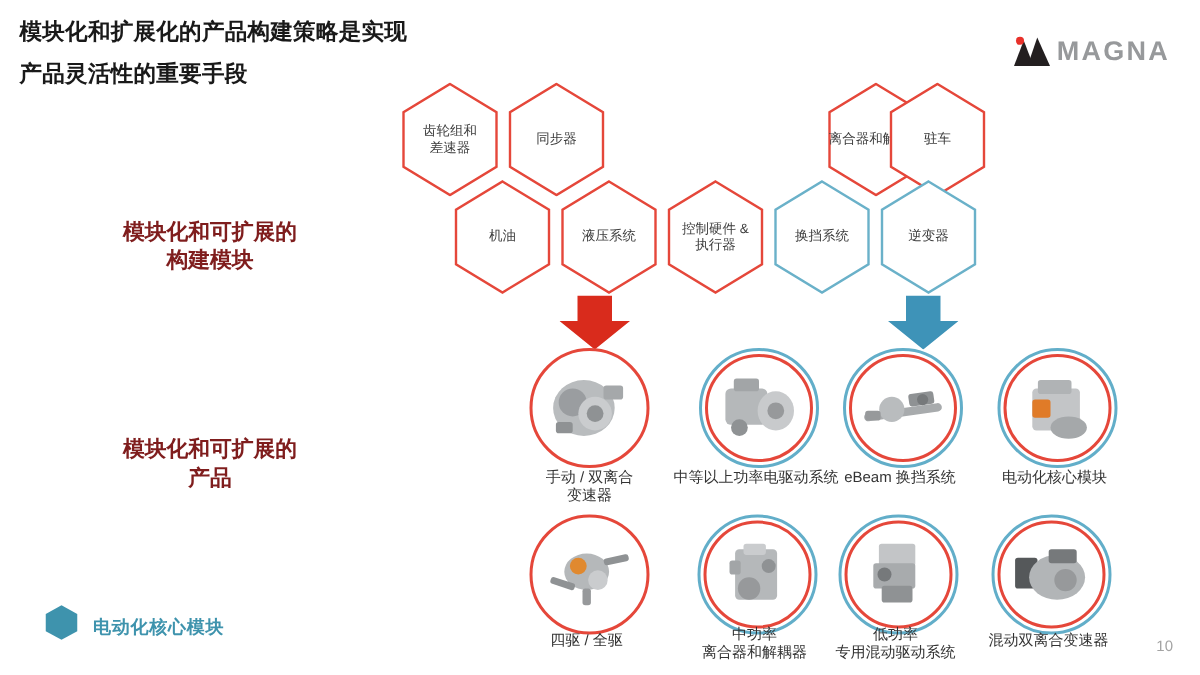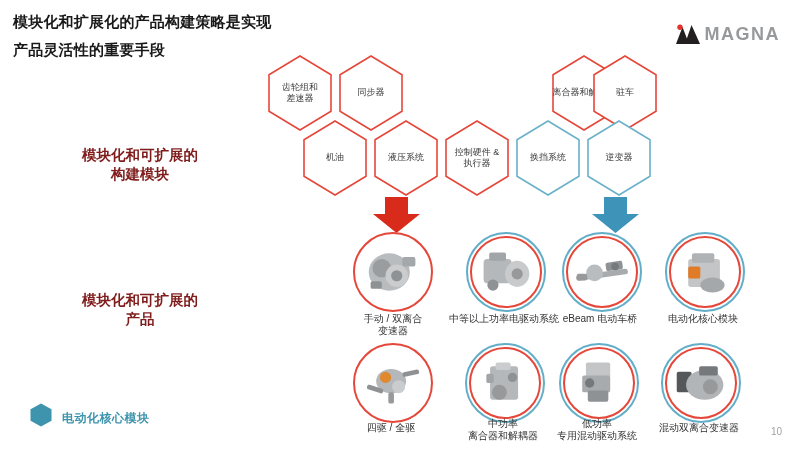--- a/index.html
+++ b/index.html
@@ -175,21 +175,21 @@
       <rect x="12" y="12" width="34" height="30" rx="3" fill="#c3c5c7"></rect>
       <rect x="16" y="6" width="24" height="10" rx="2" fill="#b0b3b5"></rect>
       <rect x="12" y="20" width="13" height="13" rx="2" fill="#e07b28"></rect>
       <ellipse cx="38" cy="40" rx="13" ry="8" fill="#a5a8aa"></ellipse>
     </svg>
   </div>
 
   <div class="p-label" style="left:331px;top:313px">手动 / 双离合
 变速器</div>
   <div class="p-label" style="left:442px;top:313px">中等以上功率电驱动系统</div>
-  <div class="p-label" style="left:538px;top:313px">eBeam 电动车桥</div>
+  <div class="p-label" style="left:538px;top:313px">eBeam 换挡系统</div>
   <div class="p-label" style="left:641px;top:313px">电动化核心模块</div>
 
   <div class="pcircle red-ring" style="left:353px;top:343px">
     <svg width="56" height="52" viewBox="0 0 60 52">
       <ellipse cx="28" cy="24" rx="16" ry="13" fill="#b5b8ba"></ellipse>
       <rect x="2" y="30" width="18" height="5" rx="2" fill="#8f9294" transform="rotate(18 11 32)"></rect>
       <rect x="40" y="13" width="18" height="5" rx="2" fill="#8f9294" transform="rotate(-12 49 15)"></rect>
       <circle cx="22" cy="20" r="6" fill="#e0892f"></circle>
       <circle cx="36" cy="30" r="7" fill="#caccce"></circle>
       <rect x="25" y="36" width="6" height="12" rx="2" fill="#97999b"></rect>

